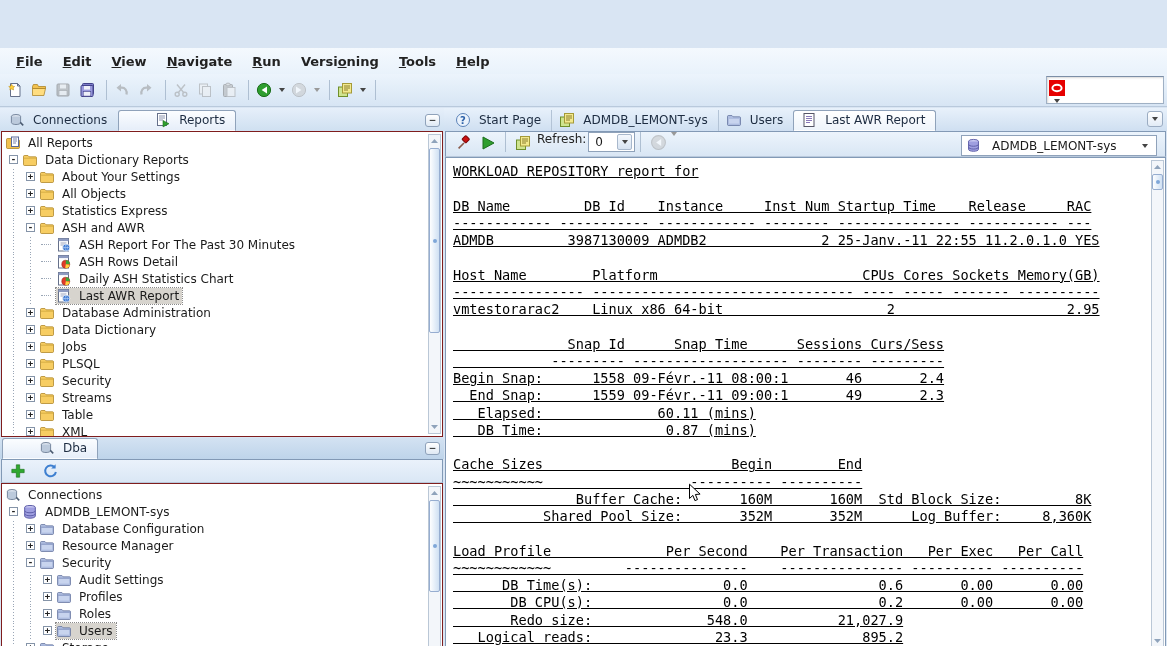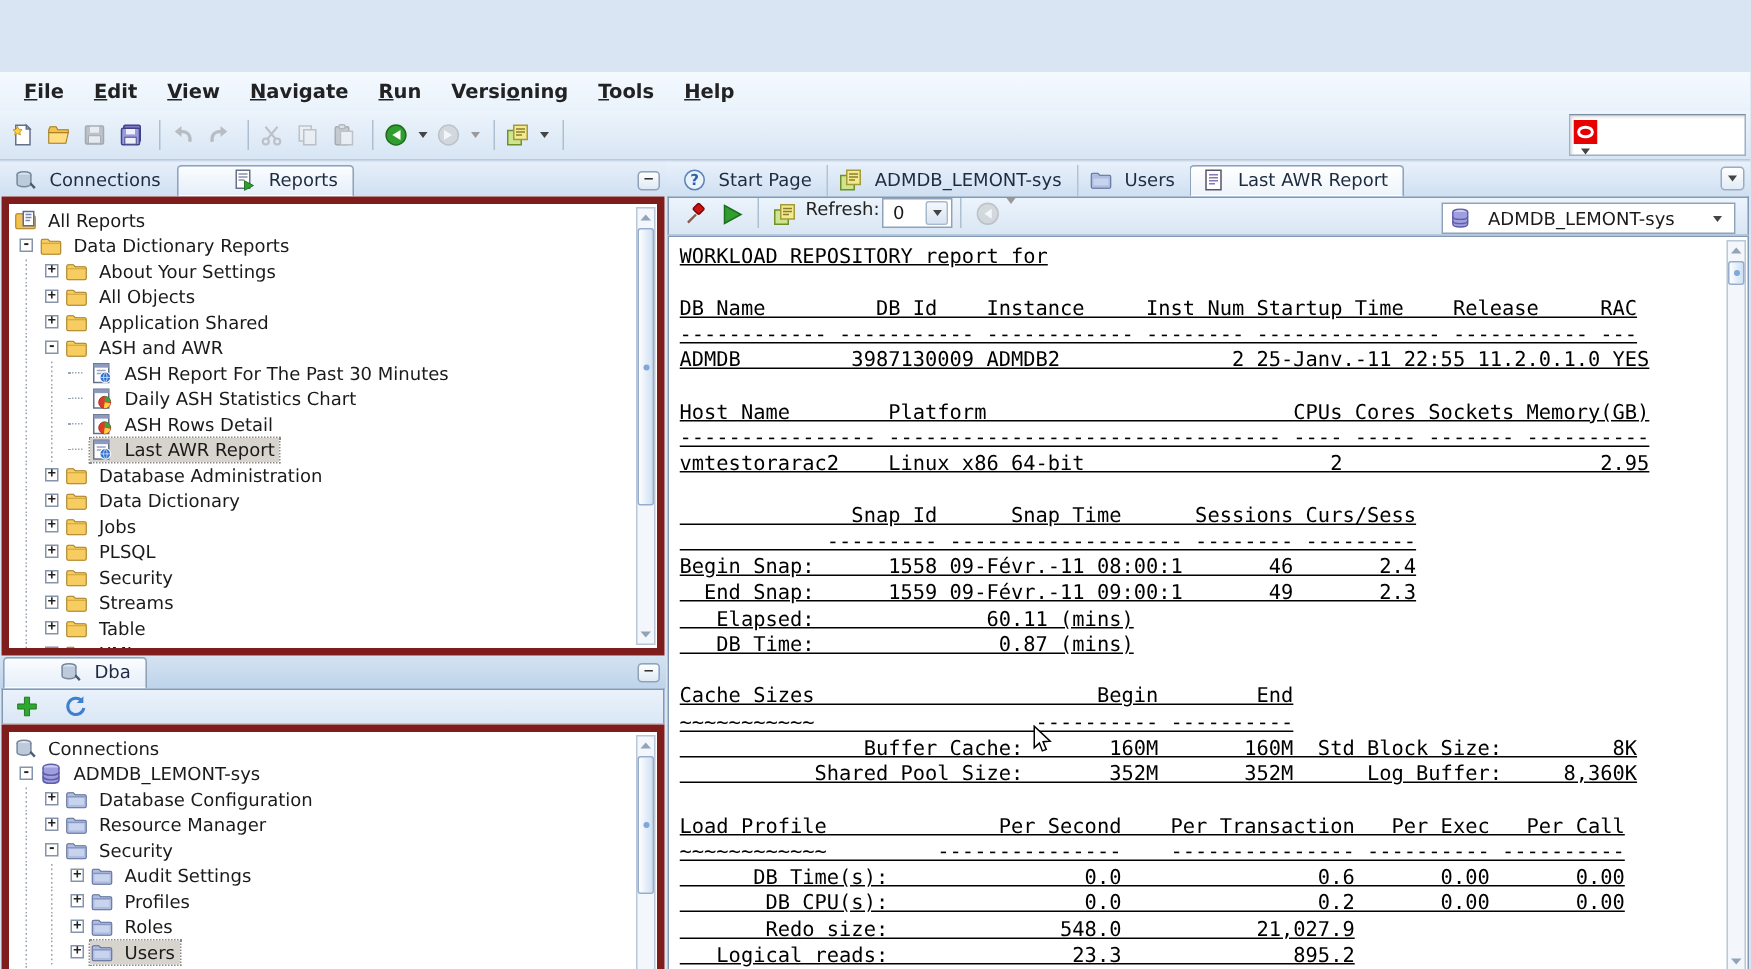--- a/index.html
+++ b/index.html
@@ -31,21 +31,21 @@
           border:1px solid transparent; color:#1d2c41; white-space:nowrap; }
   .ptab.active { background:linear-gradient(#fbfdff,#e6eef9); border-color:#8fa2ba; border-bottom-color:transparent;
                  border-radius:3px 3px 0 0;padding-left:36px; }
   .minbtn { width:15px; height:13px; border:1px solid #8fa2ba; border-radius:3px; background:linear-gradient(#fff,#dfe9f4);
             font:bold 9px/10px "DejaVu Sans",sans-serif; text-align:center; color:#333; }
 
   
   #reports-panel { position:absolute; left:0; top:60px; width:444px; height:330px; }
   #reports-panel .ptabrow { height:23px; padding:1px 4px 0 2px; background:linear-gradient(#e6effa,#cfe0f1); }
   #reports-panel .minbtn, #dba-panel .minbtn { margin-left:auto; margin-bottom:4px; }
-  .tree-box { position:absolute; left:1px; right:1px; bottom:1px; background:#fff; border:5px solid #7f1d1d; overflow:hidden; }
+  .tree-box { position:absolute; left:1px; right:1px; bottom:1px; background:#fff; border:1px solid #7f1d1d; overflow:hidden; }
   #reports-panel .tree-box { top:23px; }
   #dba-panel { position:absolute; left:0; top:390px; width:444px; height:238px; }
   #dba-panel .ptabrow { height:21px; padding:1px 4px 0 2px; background:linear-gradient(#d3e2f2,#bed4ea); }
   #dba-toolbar { position:absolute; left:1px; right:1px; top:21px; height:24px; background:linear-gradient(#eaf2fb,#dae7f5);
                  border:1px solid #8299b5; border-bottom-color:#b9c9dc; display:flex; align-items:center; padding-left:6px; gap:8px; }
   #dba-panel .tree-box { top:45px; }
 
   .tree { position:absolute; left:0; top:2px; right:14px; bottom:0; overflow:hidden; }
   .trow { display:flex; align-items:center; height:17px; padding-left:3px; white-space:nowrap; }
   .ind { width:17px; align-self:stretch; flex:none;
@@ -334,21 +334,21 @@
             <span class="expcell">
               <span class="exp">+</span>
             </span>
             <span class="selwrap">
               <span class="ticon">
                 <svg width="16" height="16" viewBox="0 0 16 16">
                   <path d="M1.5 4.5c0-.6.4-1 1-1h3.4l1.2 1.3h6.4c.6 0 1 .4 1 1v6.7c0 .6-.4 1-1 1h-11c-.6 0-1-.4-1-1z" fill="#f7cd62" stroke="#a57a18" stroke-width=".7"></path>
                   <path d="M1.5 6.2h13" stroke="#caa23a" stroke-width=".7"></path>
                 </svg>
               </span>
-              <span class="tlabel">Application Shared</span>
+              <span class="tlabel">Statistics Express</span>
             </span>
           </div>
           <div class="trow">
             <span class="ind"></span>
             <span class="expcell">
               <span class="exp">-</span>
             </span>
             <span class="selwrap">
               <span class="ticon">
                 <svg width="16" height="16" viewBox="0 0 16 16">
@@ -387,40 +387,40 @@
             <span class="selwrap">
               <span class="ticon">
                 <svg width="16" height="16" viewBox="0 0 16 16">
                   <rect x="2.5" y="1.5" width="10" height="12.5" fill="#fff" stroke="#65708a"></rect>
                   <rect x="2.5" y="1.5" width="10" height="2.6" fill="#8d9ac0"></rect>
                   <circle cx="9.8" cy="10.2" r="4" fill="#e03a2a" stroke="#8a1d12" stroke-width=".5"></circle>
                   <path d="M9.8 10.2V6.2A4 4 0 0 1 13.8 10z" fill="#3aa53a"></path>
                   <path d="M9.8 10.2l3.9.6a4 4 0 0 1-4.5 3.3z" fill="#ffd23d"></path>
                 </svg>
               </span>
-              <span class="tlabel">Daily ASH Statistics Chart</span>
+              <span class="tlabel">ASH Rows Detail</span>
             </span>
           </div>
           <div class="trow">
             <span class="ind"></span>
             <span class="ind"></span>
             <span class="expcell">
               <span class="stub"></span>
             </span>
             <span class="selwrap">
               <span class="ticon">
                 <svg width="16" height="16" viewBox="0 0 16 16">
                   <rect x="2.5" y="1.5" width="10" height="12.5" fill="#fff" stroke="#65708a"></rect>
                   <rect x="2.5" y="1.5" width="10" height="2.6" fill="#8d9ac0"></rect>
                   <circle cx="9.8" cy="10.2" r="4" fill="#e03a2a" stroke="#8a1d12" stroke-width=".5"></circle>
                   <path d="M9.8 10.2V6.2A4 4 0 0 1 13.8 10z" fill="#3aa53a"></path>
                   <path d="M9.8 10.2l3.9.6a4 4 0 0 1-4.5 3.3z" fill="#ffd23d"></path>
                 </svg>
               </span>
-              <span class="tlabel">ASH Rows Detail</span>
+              <span class="tlabel">Daily ASH Statistics Chart</span>
             </span>
           </div>
           <div class="trow selected">
             <span class="ind"></span>
             <span class="ind"></span>
             <span class="expcell">
               <span class="stub"></span>
             </span>
             <span class="selwrap">
               <span class="ticon">

